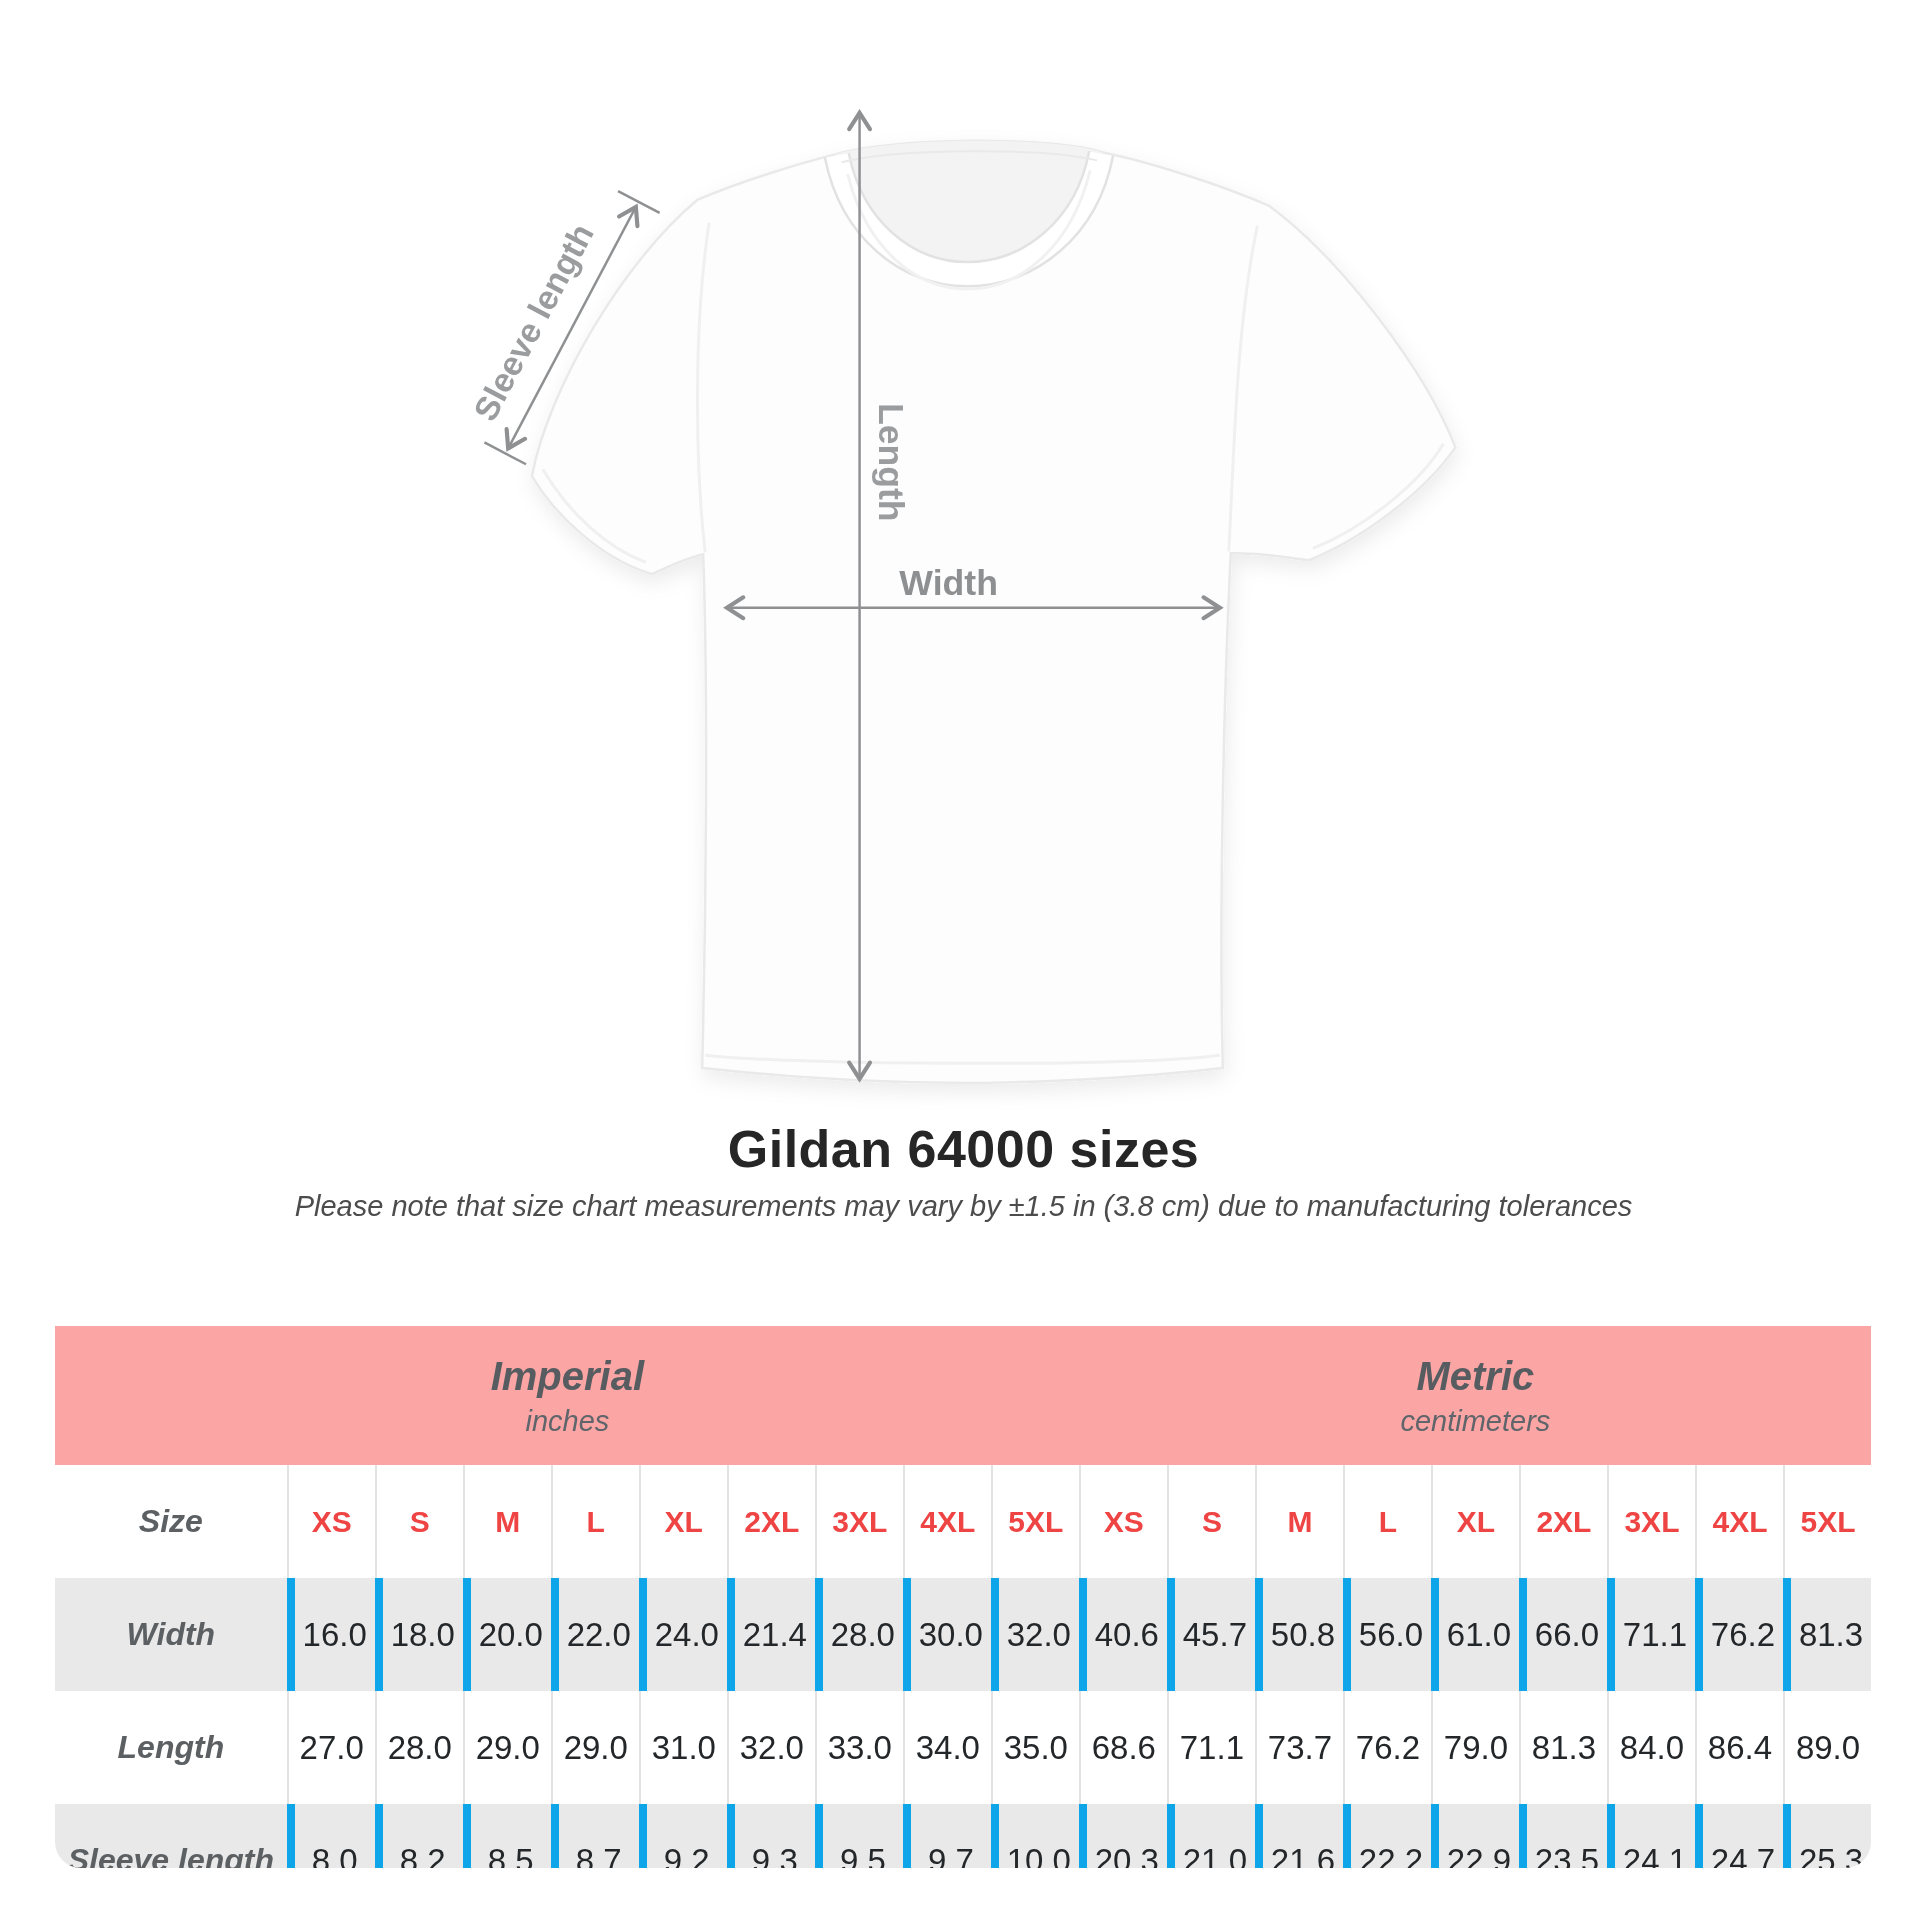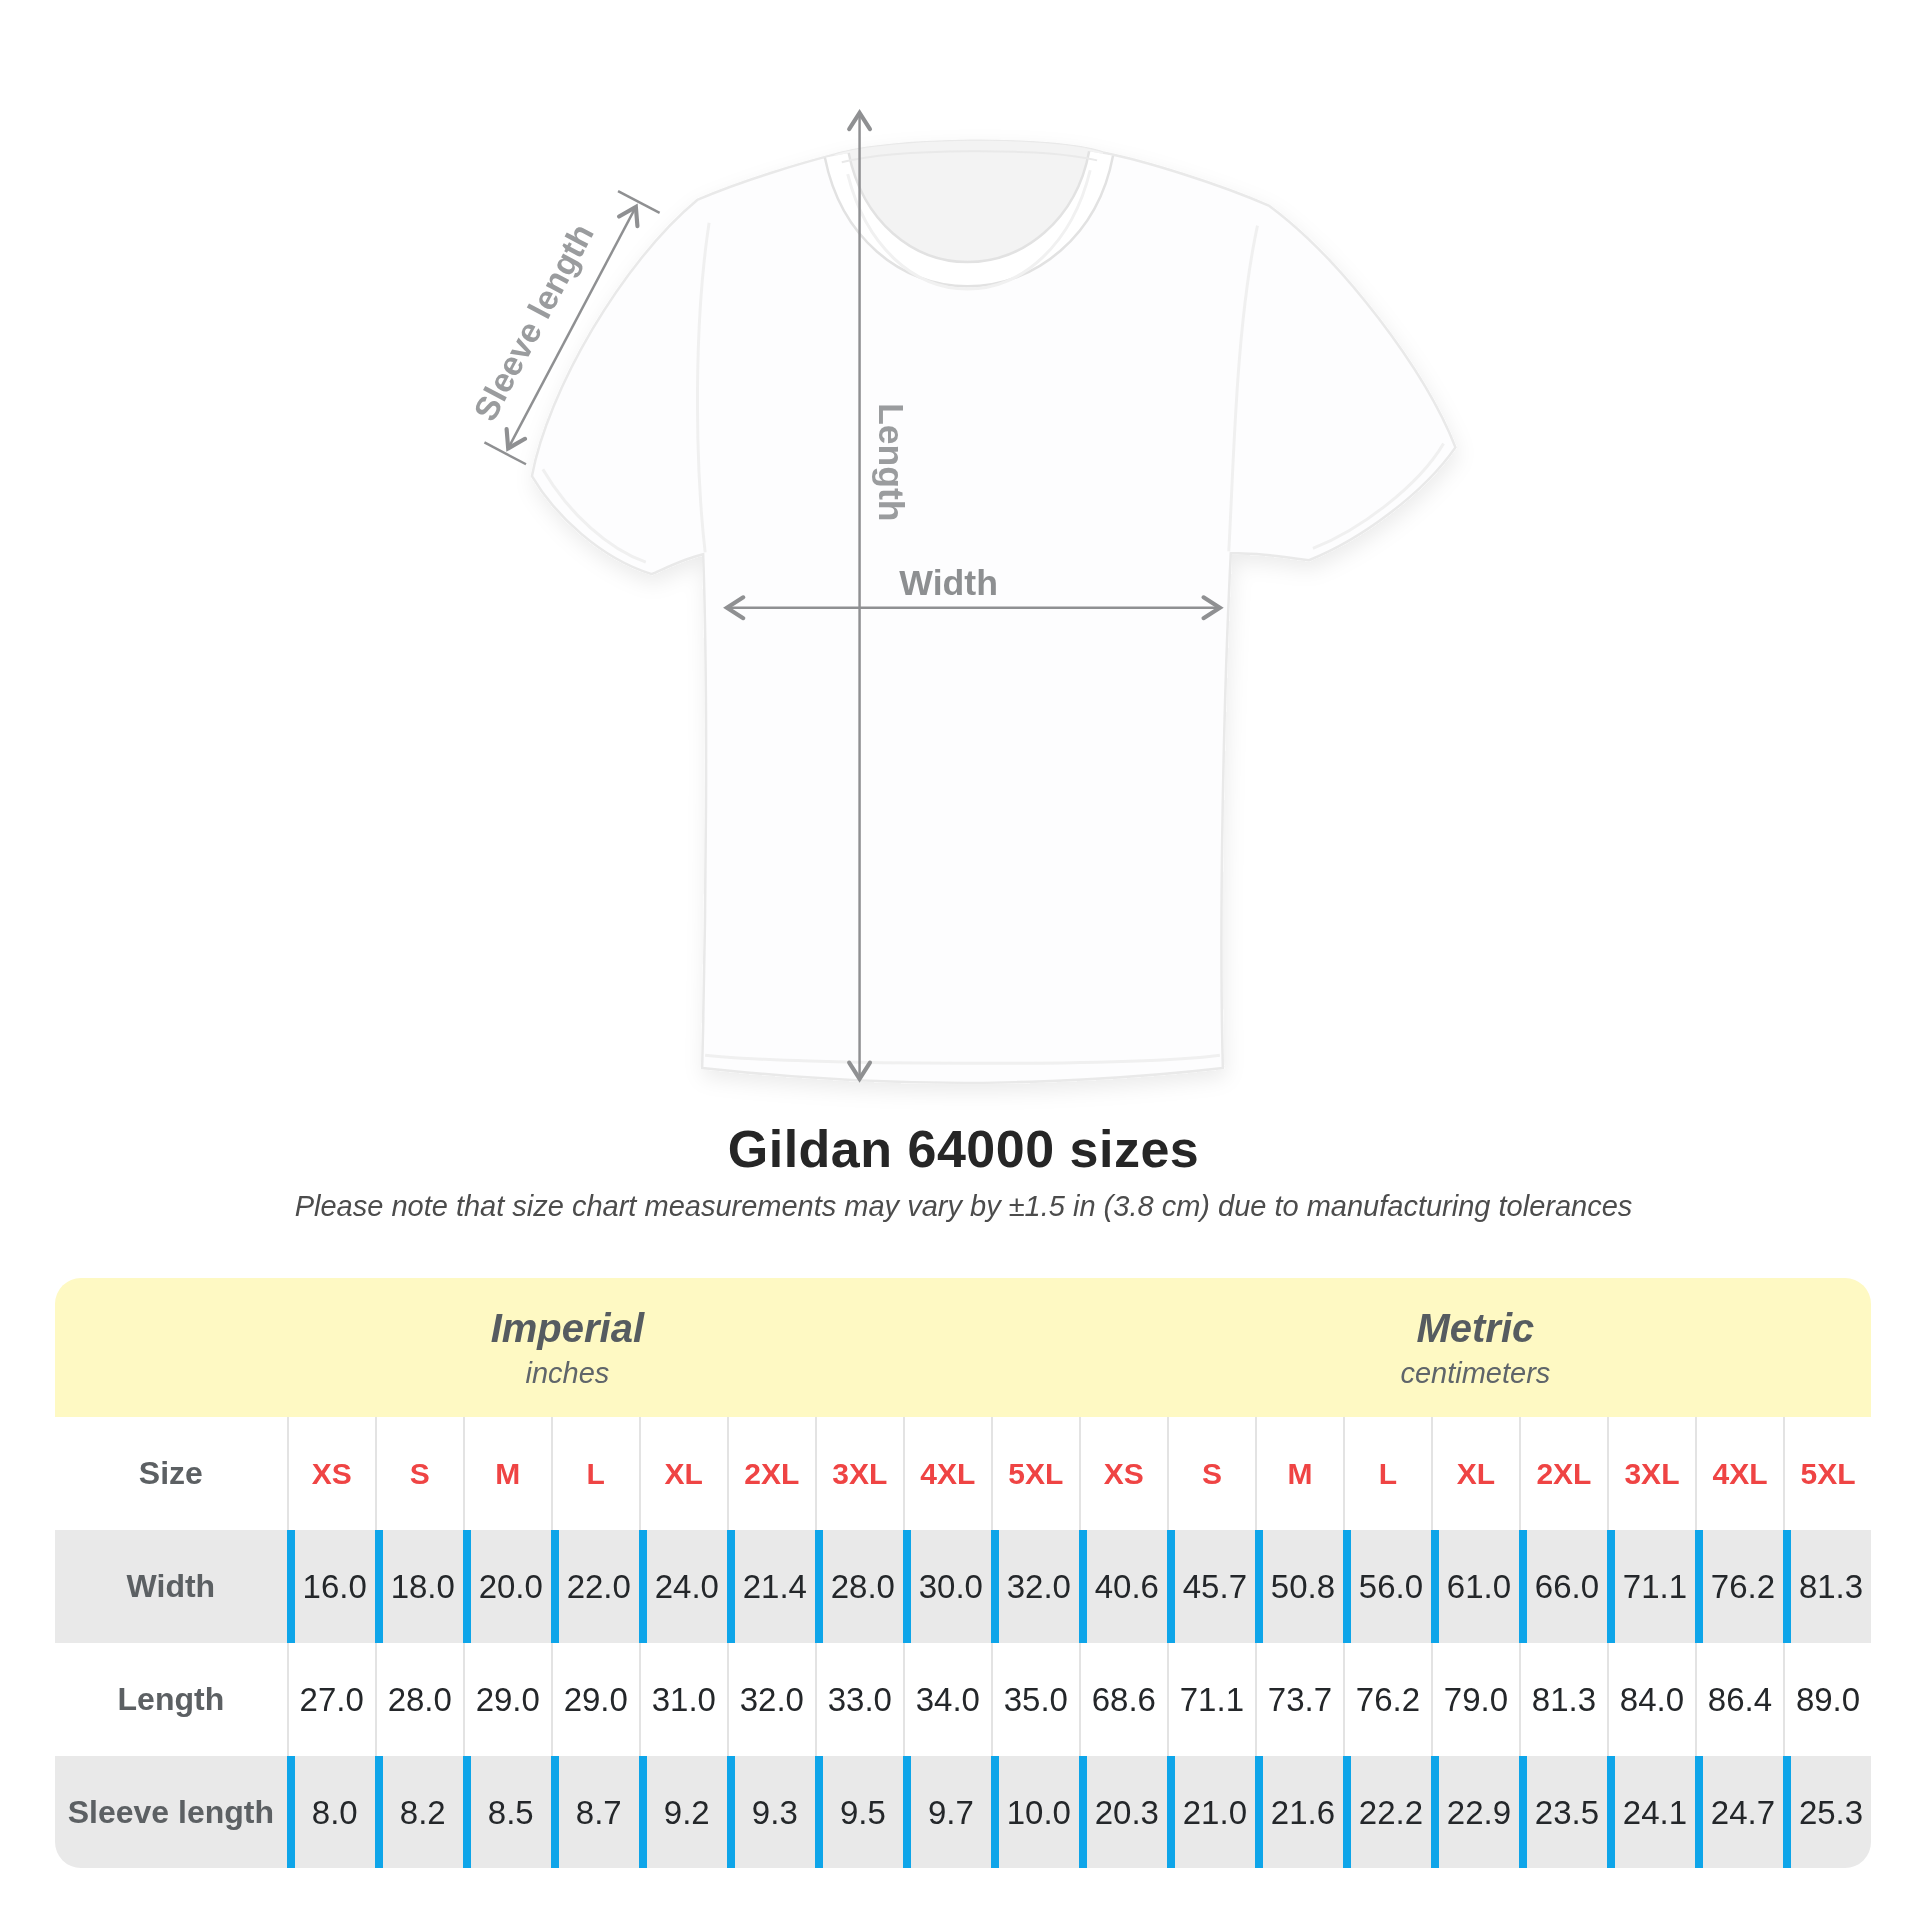--- a/index.html
+++ b/index.html
@@ -14,31 +14,31 @@
     font-size:52px;font-weight:bold;color:#262626;letter-spacing:0.5px;
   }
   .page-subtitle{
     position:absolute;top:1190px;left:0;width:100%;text-align:center;
     font-size:29px;font-style:italic;color:#4c4c4c;
   }
   .size-table{
     position:absolute;left:55px;top:1278px;width:1816px;height:590px;
     border-radius:26px;overflow:hidden;background:#ffffff;
   }
-  .units-row{display:flex;height:139px;background:#fef9c3;}
+  .units-row{display:flex;height:139px;background:#fca5a5;margin-top:48px;}
   .unit-block{display:flex;flex-direction:column;align-items:center;justify-content:center;gap:6px;}
   .unit-imperial{width:56.43%;}
   .unit-metric{width:43.57%;}
   .unit-name{font-size:40px;font-weight:bold;font-style:italic;color:#565c60;}
   .unit-sub{font-size:29px;font-style:italic;color:#5f656a;}
   .trow{display:flex;height:113px;align-items:stretch;}
   .trow.white{background:#ffffff;}
   .trow.gray{background:#e9e9e9;}
   .cell{display:flex;align-items:center;justify-content:center;box-sizing:border-box;}
-  .cell.lbl{width:12.76%;font-size:32px;font-weight:bold;color:#5c6063;}
+  .cell.lbl{width:12.76%;font-size:32px;font-weight:bold;color:#5c6063;font-style:italic;}
   .cell.val{width:4.847%;font-size:33px;color:#24272a;}
   .trow.white .cell + .cell{border-left:2px solid #e3e3e3;}
   .trow.gray  .cell + .cell{border-left:8px solid #0ea5e9;}
   .trow .hdr{font-size:30px;font-weight:bold;color:#ef4444;}
 </style>
 </head>
 <body>
 
 <svg class="diagram-svg" width="1927" height="1168" viewBox="0 0 1946 1180">
   <defs>

